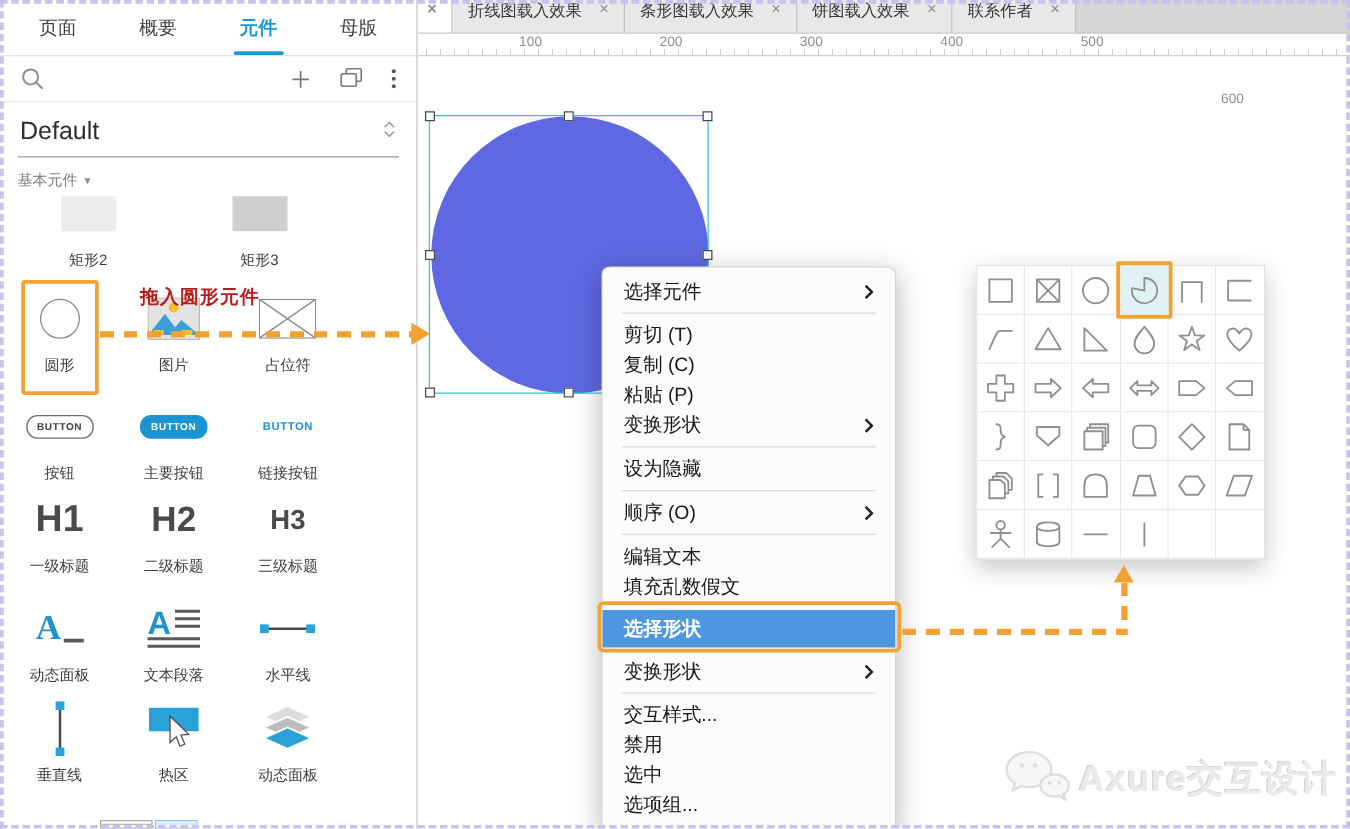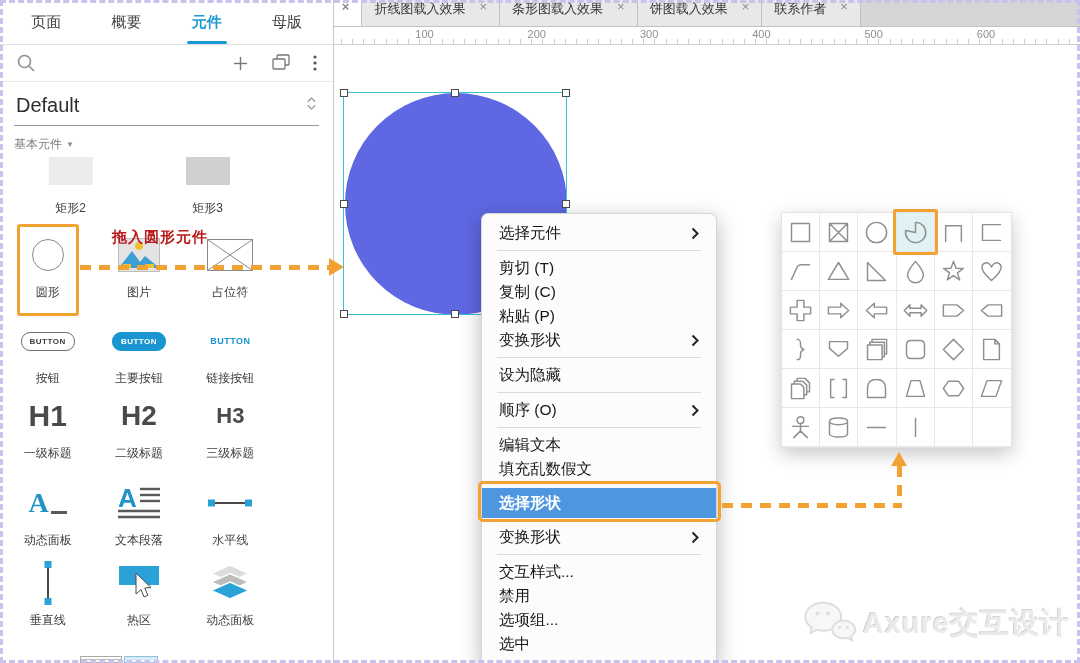--- a/index.html
+++ b/index.html
@@ -334,21 +334,21 @@
         <line x1="0" y1="6.5" x2="13" y2="6.5"></line>
       </svg>
   </div>
   <div class="hruler" id="hruler">
       <span style="left: 7px;">0</span>
       <span style="left: 119.3px;">100</span>
       <span style="left: 231.6px;">200</span>
       <span style="left: 343.9px;">300</span>
       <span style="left: 456.2px;">400</span>
       <span style="left: 568.5px;">500</span>
-      <span style="left: 680.8px;">600</span>
+      <span style="left: 680.8px; margin-top: 45px;">600</span>
     </div>
   <div class="vruler" id="vruler">
       <span style="top: 52px;">100</span>
       <span style="top: 162px;">200</span>
       <span style="top: 272px;">300</span>
       <span style="top: 382px;">400</span>
     </div>
 
   <div class="canvas"></div>
   <div class="shape-circle" id="circle-widget" style="background: rgb(95, 104, 226);"></div>
@@ -422,24 +422,24 @@
         </span>
       </div>
       <div class="msep"></div>
       <div class="mitem">
         <span>交互样式...</span>
       </div>
       <div class="mitem">
         <span>禁用</span>
       </div>
       <div class="mitem">
+        <span>选中</span>
+      </div>
+      <div class="mitem">
         <span>选项组...</span>
-      </div>
-      <div class="mitem">
-        <span>选中</span>
       </div>
     </div>
 
   <div class="shape-picker" id="shape-grid">
       <div class="scell">
         <svg class="ssvg" viewBox="0 0 24 24">
           <path d="M4 4H20V20H4Z"></path>
         </svg>
       </div>
       <div class="scell">

